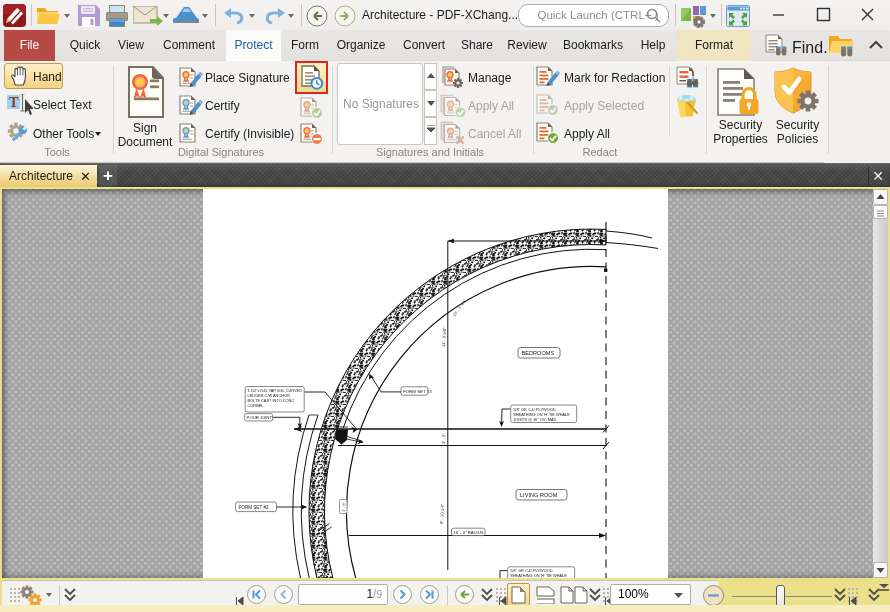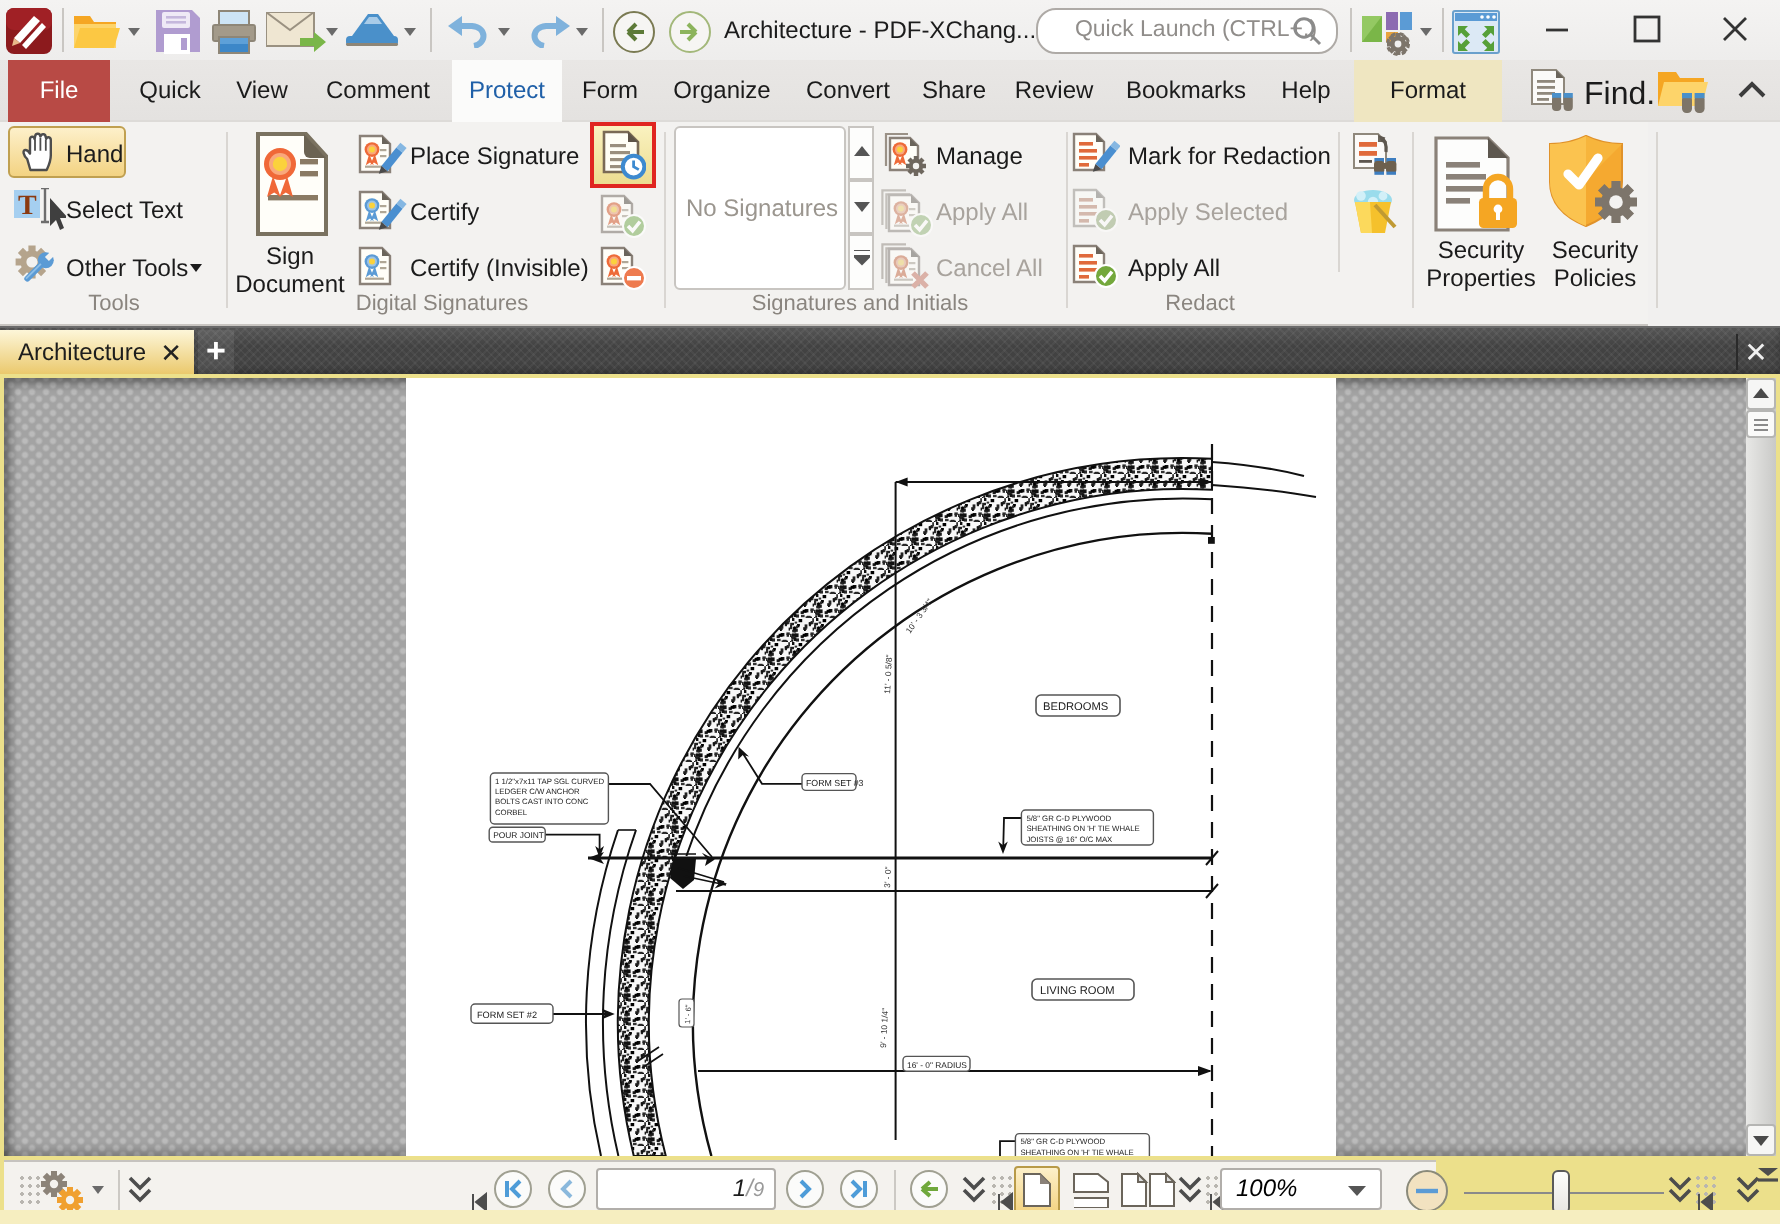--- a/index.html
+++ b/index.html
@@ -49,21 +49,21 @@
   background-color:#a3a3a3;
   background-image:radial-gradient(rgba(255,255,255,.26) 1px, rgba(255,255,255,0) 2.1px),
                    radial-gradient(rgba(255,255,255,.26) 1px, rgba(255,255,255,0) 2.1px);
   background-size:7px 7px; background-position:0 0, 3.5px 3.5px;
   box-shadow:inset 3px 3px 5px rgba(0,0,0,.38), inset -3px -3px 5px rgba(0,0,0,.22); }
 #page { position:absolute; left:201px; top:0px; width:465px; height:389px; background:#fff; }
 #vscroll { position:absolute; right:0; top:0; width:15px; height:389px; background:linear-gradient(90deg,#e8e8e6,#c9c9c7); }
 .scrbtn { position:absolute; left:0px; width:15px; height:16px; background:#f6f6f5; border:1px solid #b5b5b3; border-radius:2px; }
 
 
-#statusbar { position:absolute; left:2px; top:393px; width:716px; height:27px; background:#f4f2ee; border-top:1px solid #c6c3bf;font-style:italic; }
+#statusbar { position:absolute; left:2px; top:393px; width:716px; height:27px; background:#f4f2ee; border-top:1px solid #c6c3bf; }
 #statusbot { position:absolute; left:0px; top:418px; width:890px; height:7px; background:#f6eec0; }
 .circ { position:absolute; top:4px; width:19px; height:19px; border:1px solid #a0a092; border-radius:50%; background:#fbfbfa; }
 .grip { position:absolute; width:12px; height:16px; top:6px;
   background-image:radial-gradient(#b9b6b0 34%, transparent 36%);
   background-size:4px 4px; }
 #pagebox { position:absolute; left:296px; top:3px; width:90px; height:21px; background:#fff; border:1px solid #b1aeaa; border-radius:2px; font-size:12px; text-align:right; padding-right:5px; line-height:19px; }
 #zoombox { position:absolute; left:608px; top:3px; width:81px; height:21px; background:#fff; border:1px solid #b1aeaa; border-radius:2px; font-size:12px; padding-left:7px; line-height:19px; }
 </style>
 </head>
 <body>

